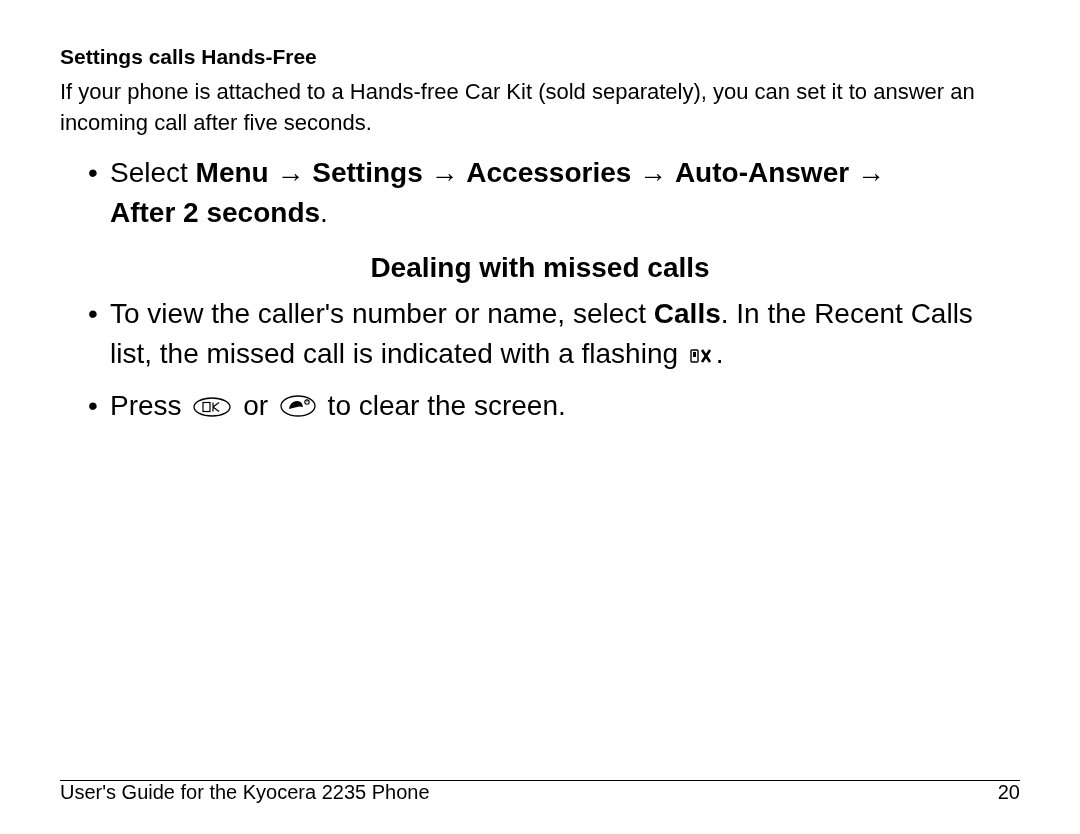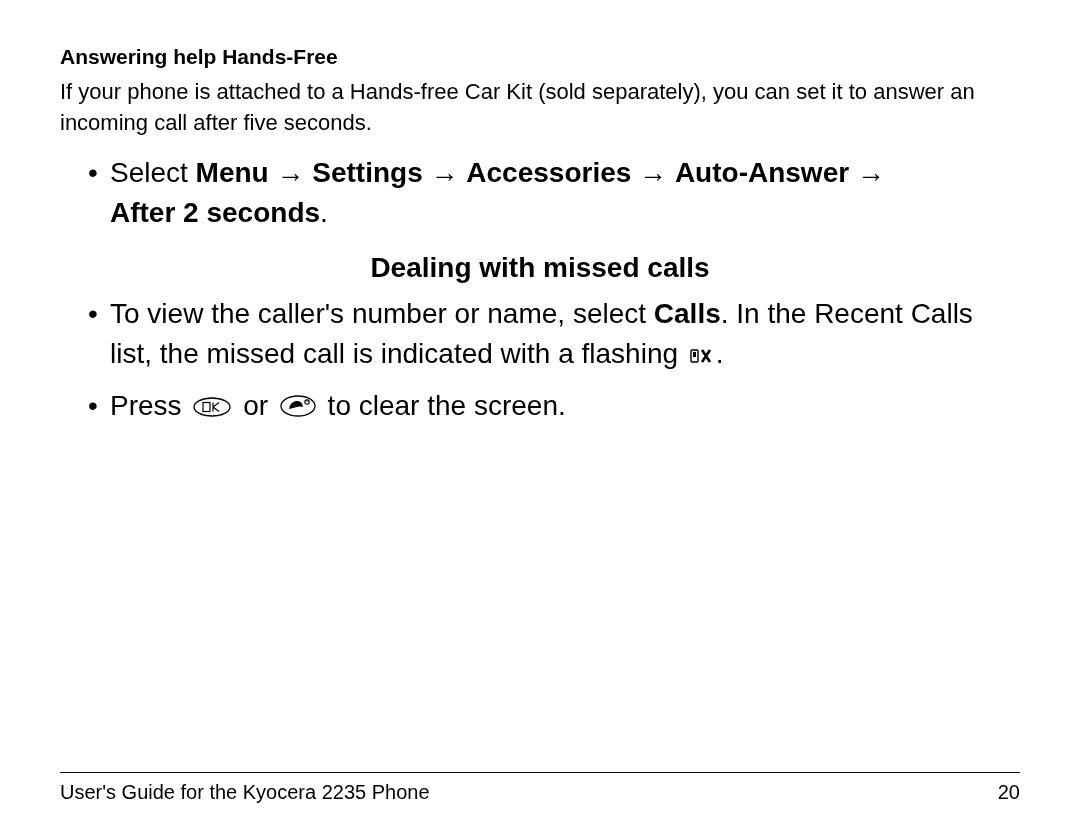--- a/index.html
+++ b/index.html
@@ -60,33 +60,33 @@
       vertical-align: middle;
       margin: 0 4px;
     }
     .icon-sm {
       display: inline-block;
       vertical-align: middle;
       margin-left: 4px;
     }
     .footer-line {
       border-top: 1px solid #000;
-      padding-top: 8px;
+      padding-top: 0;
       display: flex;
       justify-content: space-between;
       font-family: Verdana, Geneva, sans-serif;
       font-size: 20px;
     }
   </style>
 </head>
 <body>
 
 <div class="content">
 
-  <h3>Answering help Hands-Free</h3>
+  <h3>Settings calls Hands-Free</h3>
 
   <p>If your phone is attached to a Hands-free Car Kit (sold separately), you can set it to answer an incoming call after five seconds.</p>
 
   <ul>
     <li>
       <span>Select </span><span class="b">Menu</span><span class="arrow"> → </span><span class="b">Settings</span><span class="arrow"> → </span><span class="b">Accessories</span><span class="arrow"> → </span><span class="b">Auto-Answer</span><span class="arrow"> → </span><br><span class="b">After 2 seconds</span><span>.</span>
     </li>
   </ul>
 
   <h2>Dealing with missed calls</h2>

